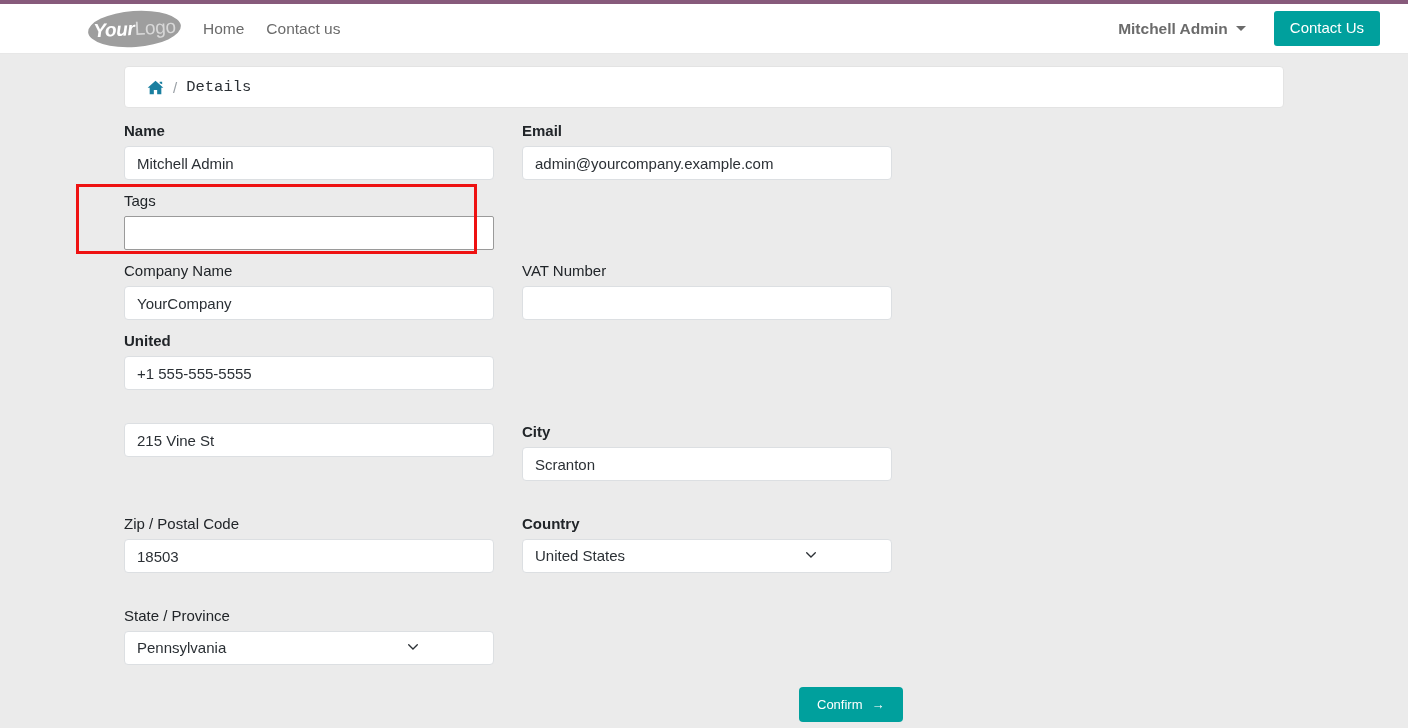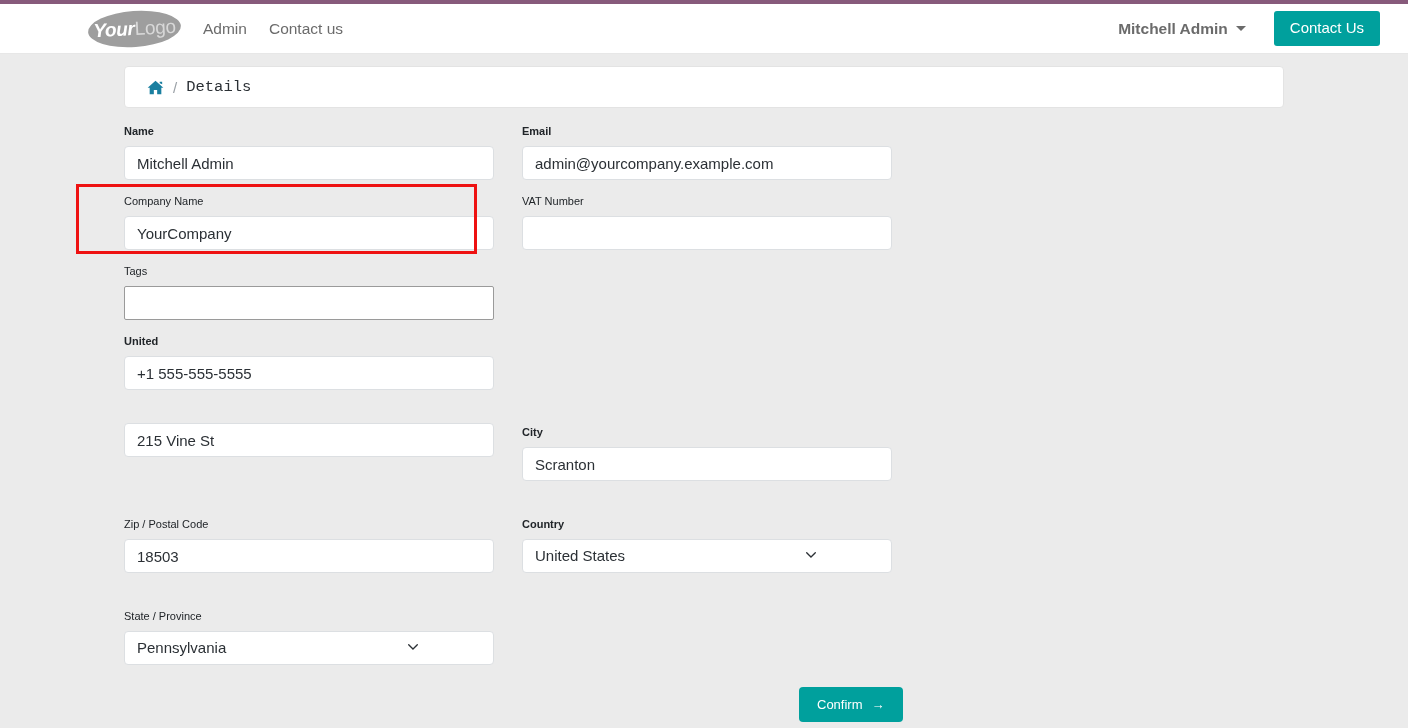--- a/index.html
+++ b/index.html
@@ -144,21 +144,21 @@
     display: flex;
     gap: 28px;
   }
   .col {
     width: 370px;
     flex: none;
   }
   .field { margin-bottom: 12px; }
   .field-label {
     display: block;
-    font-size: 11px;
+    font-size: 15px;
     color: #212529;
     margin-bottom: 6px;
     line-height: 18px;
   }
   .field-label.bold { font-weight: bold; }
   .control {
     width: 370px;
     height: 34px;
     background: #ffffff;
     border: 1px solid #dcdfe2;
@@ -229,21 +229,21 @@
   <div class="nav-left">
 
     <div class="logo">
       <div class="logo-ellipse"></div>
       <div class="logo-text">
         <span class="logo-your">Your</span>
           <span class="logo-logo">Logo</span>
       </div>
     </div>
 
-    <a class="nav-link" href="#">Admin</a>
+    <a class="nav-link" href="#">Home</a>
     <a class="nav-link" href="#">Contact us</a>
   </div>
 
   <div class="nav-right">
     <div class="user-menu">
       <span>Mitchell Admin</span>
       <span class="caret"></span>
     </div>
     <button class="btn-contact">Contact Us</button>
   </div>
@@ -275,40 +275,40 @@
         <div class="field">
           <label class="field-label bold">Email</label>
           <input class="control" type="text" value="admin@yourcompany.example.com" style="">
         </div>
       </div>
     </div>
 
     <div class="row">
       <div class="col">
         <div class="field">
+          <label class="field-label">Tags</label>
+          <input class="control tags" type="text" value="" style="">
+        </div>
+      </div>
+      <div class="col"></div>
+    </div>
+
+    <div class="row">
+      <div class="col">
+        <div class="field">
           <label class="field-label">Company Name</label>
           <input class="control" type="text" value="YourCompany" style="">
         </div>
       </div>
       <div class="col">
         <div class="field">
           <label class="field-label">VAT Number</label>
           <input class="control" type="text" value="" style="">
         </div>
       </div>
-    </div>
-
-    <div class="row">
-      <div class="col">
-        <div class="field">
-          <label class="field-label">Tags</label>
-          <input class="control tags" type="text" value="" style="">
-        </div>
-      </div>
-      <div class="col"></div>
     </div>
 
     <div class="row">
       <div class="col">
         <div class="field">
           <label class="field-label bold">United</label>
           <input class="control" type="text" value="+1 555-555-5555" style="">
         </div>
       </div>
       <div class="col"></div>

